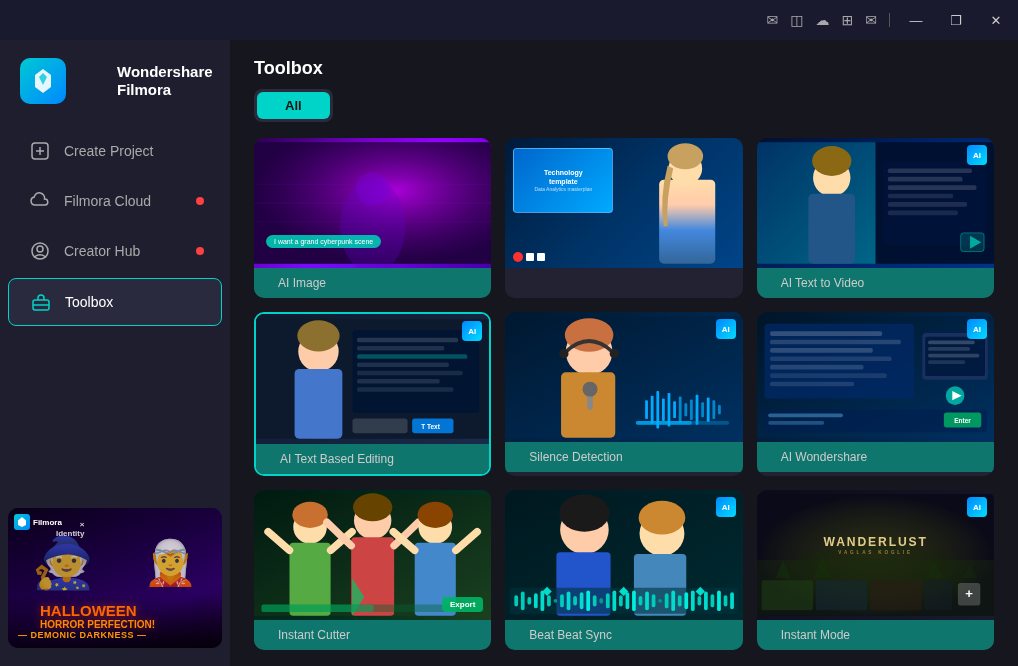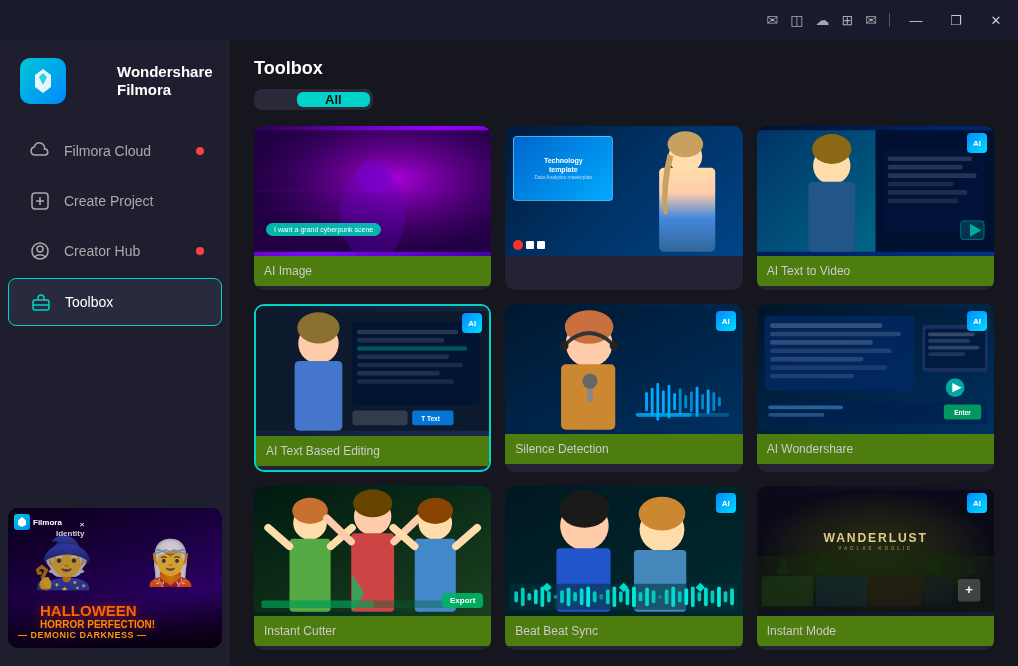--- a/index.html
+++ b/index.html
@@ -275,28 +275,27 @@
       flex-shrink: 0;
     }
     .tabs {
       display: flex;
       background: #2a2a3a;
       border-radius: 8px;
       padding: 3px;
       width: fit-content;
     }
     .tab {
-      padding: 0 28px;
+      padding: 6px 28px;
       border-radius: 6px;
       color: #aaa;
       font-size: 13px;
       font-weight: 500;
       cursor: pointer;
       transition: all 0.2s;
-      margin-left: 40px;
     }
     .tab.active {
       background: #00d4c8;
       color: #111;
       font-weight: 600;
     }
 
     
     .tools-grid {
       display: grid;
@@ -483,22 +482,22 @@
     .thumb-instant-mode {
       background: linear-gradient(135deg, #0a0a1a 0%, #1a1a2e 100%);
       position: relative;
       overflow: hidden;
     }
 
     .card-label {
       color: #cccccc;
       font-size: 12px;
       font-weight: 500;
-      padding: 8px 10px 8px;
-      background: #4d7c0f;
+      padding: 8px 24px 8px;
+      background: #0f766e;
     }
   </style>
 </head>
 <body>
 
 <div class="title-bar">
   <div class="title-bar-icons">
     <span>✉</span>
     <span>◫</span>
     <span>☁</span>
@@ -524,36 +523,36 @@
       </div>
       <div class="logo-text">
         <span class="logo-title">Wondershare</span>
         <span class="logo-subtitle">Filmora</span>
       </div>
     </div>
 
     <div class="nav-item">
       <div class="nav-icon">
         <svg width="20" height="20" viewBox="0 0 20 20" fill="none">
-          <path d="M15 14H5a4 4 0 01-.8-7.9A5 5 0 0114.5 8a3 3 0 01.5 6z" stroke="#aaa" stroke-width="1.5" fill="none"></path>
-        </svg>
-      </div>
-      <span class="nav-label">Filmora Cloud</span>
-      <div class="red-dot"></div>
-    </div>
-
-    <div class="nav-item">
-      <div class="nav-icon">
-        <svg width="20" height="20" viewBox="0 0 20 20" fill="none">
           <rect x="2" y="2" width="16" height="16" rx="3" stroke="#aaa" stroke-width="1.5" fill="none"></rect>
           <line x1="10" y1="6" x2="10" y2="14" stroke="#aaa" stroke-width="1.5"></line>
           <line x1="6" y1="10" x2="14" y2="10" stroke="#aaa" stroke-width="1.5"></line>
         </svg>
       </div>
       <span class="nav-label">Create Project</span>
+    </div>
+
+    <div class="nav-item">
+      <div class="nav-icon">
+        <svg width="20" height="20" viewBox="0 0 20 20" fill="none">
+          <path d="M15 14H5a4 4 0 01-.8-7.9A5 5 0 0114.5 8a3 3 0 01.5 6z" stroke="#aaa" stroke-width="1.5" fill="none"></path>
+        </svg>
+      </div>
+      <span class="nav-label">Filmora Cloud</span>
+      <div class="red-dot"></div>
     </div>
 
     <div class="nav-item">
       <div class="nav-icon">
         <svg width="20" height="20" viewBox="0 0 20 20" fill="none">
           <circle cx="10" cy="10" r="8" stroke="#aaa" stroke-width="1.5" fill="none"></circle>
           <circle cx="10" cy="8" r="3" stroke="#aaa" stroke-width="1.5" fill="none"></circle>
           <path d="M4 16.5a8 8 0 0112 0" stroke="#aaa" stroke-width="1.5" fill="none"></path>
         </svg>
       </div>

